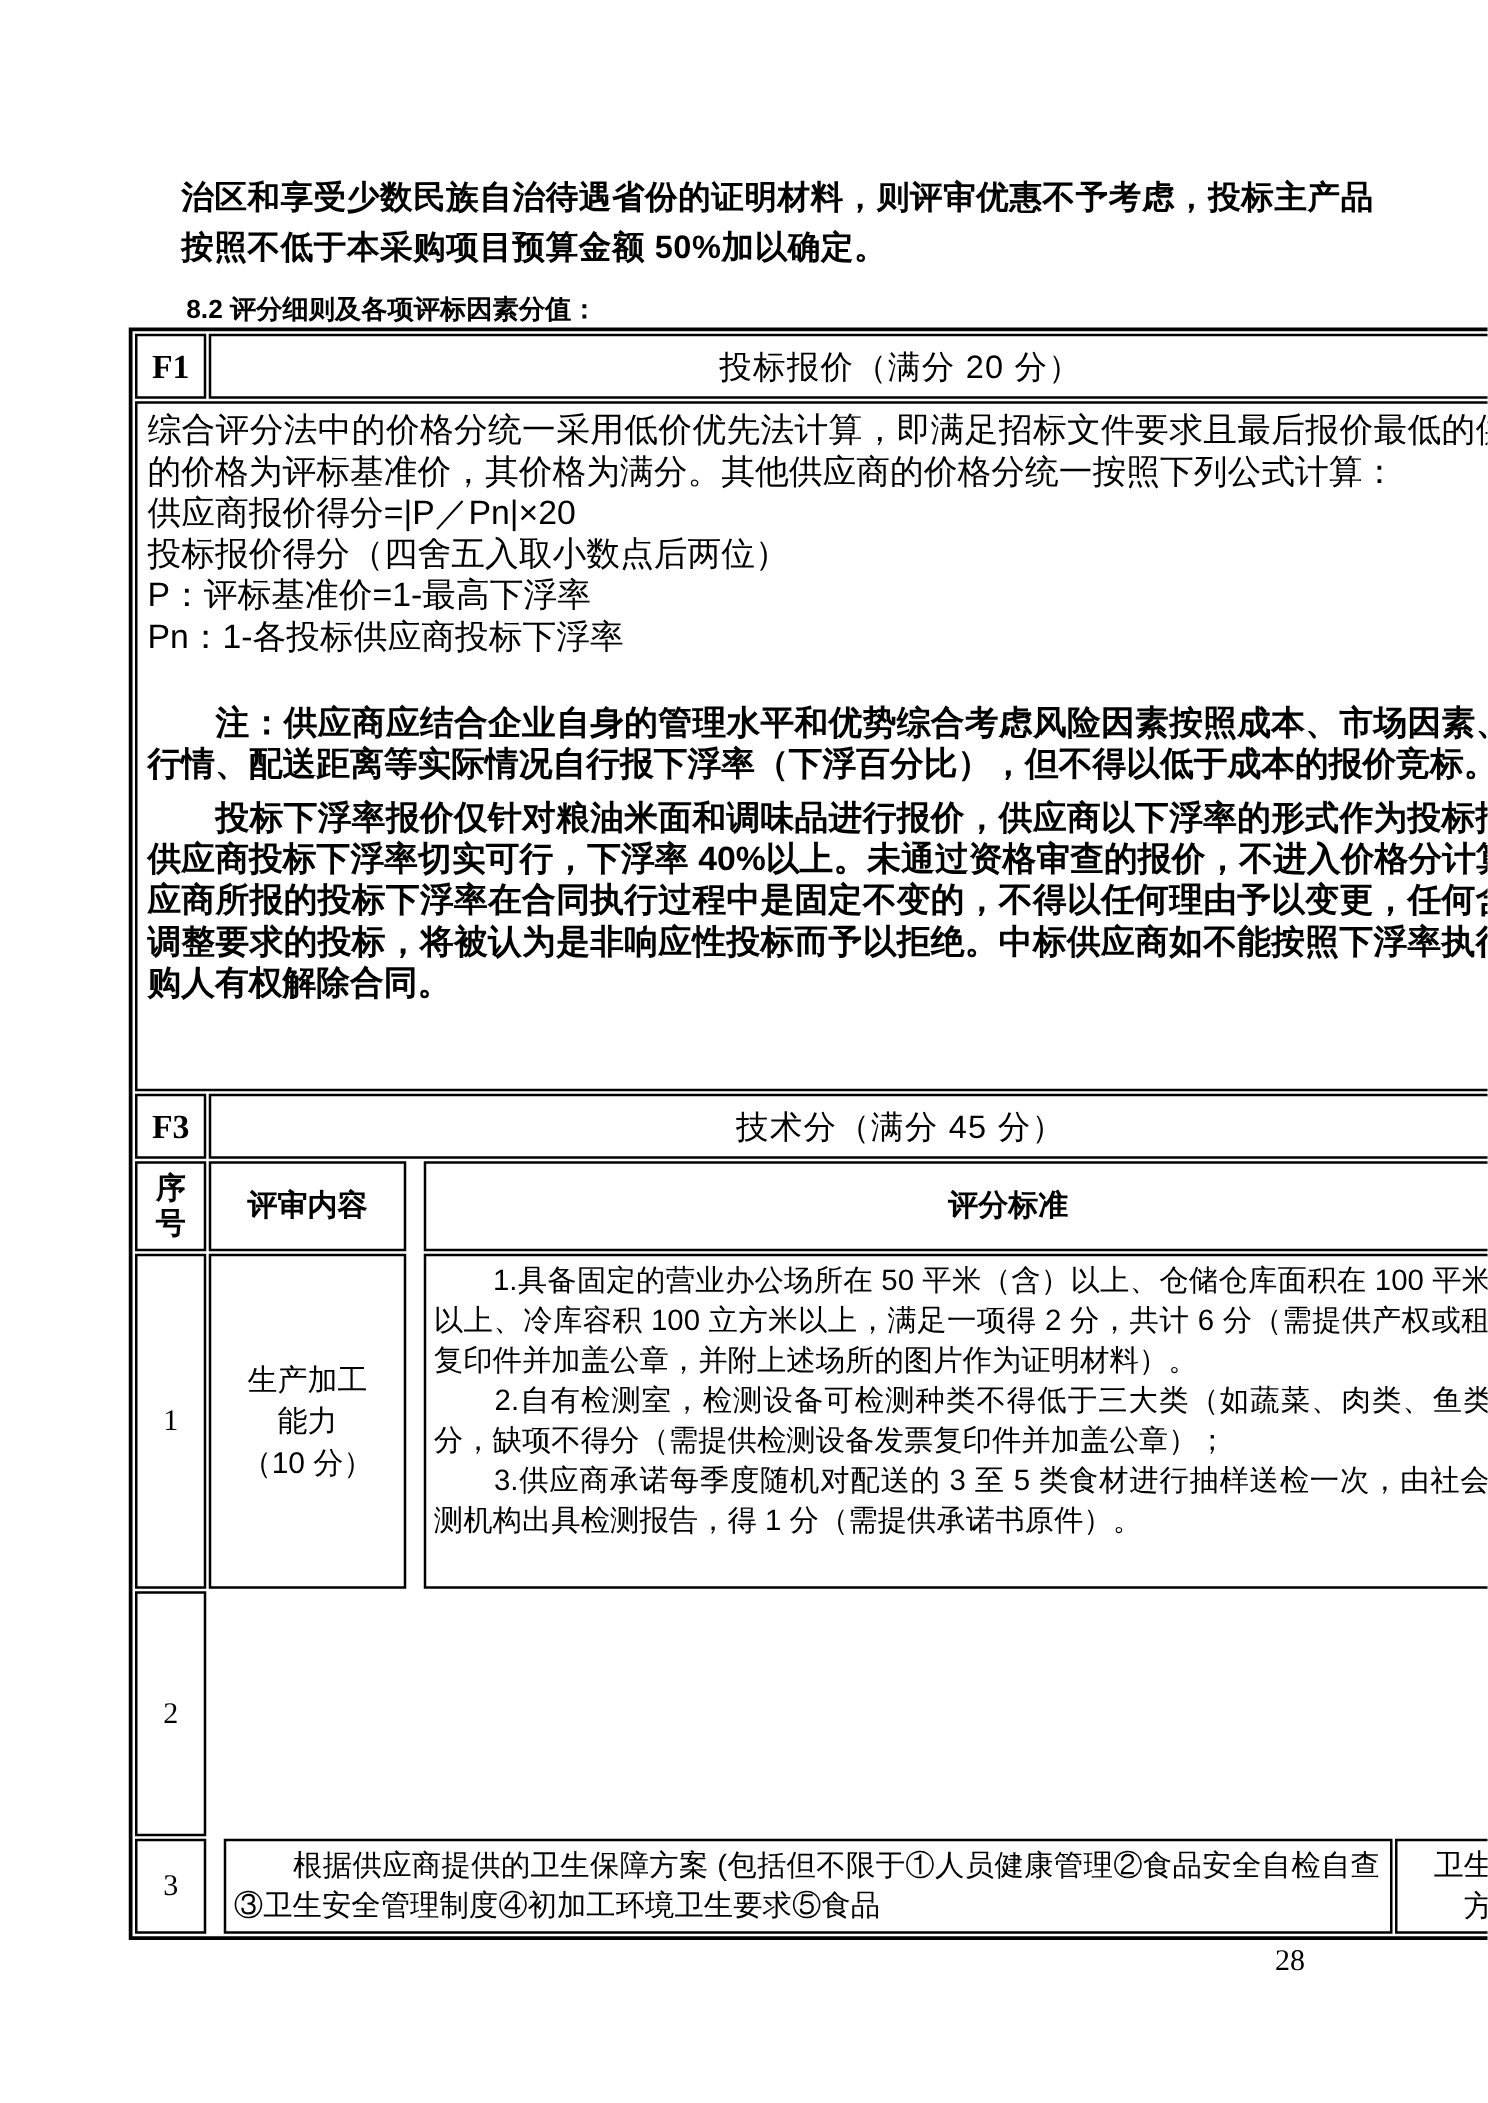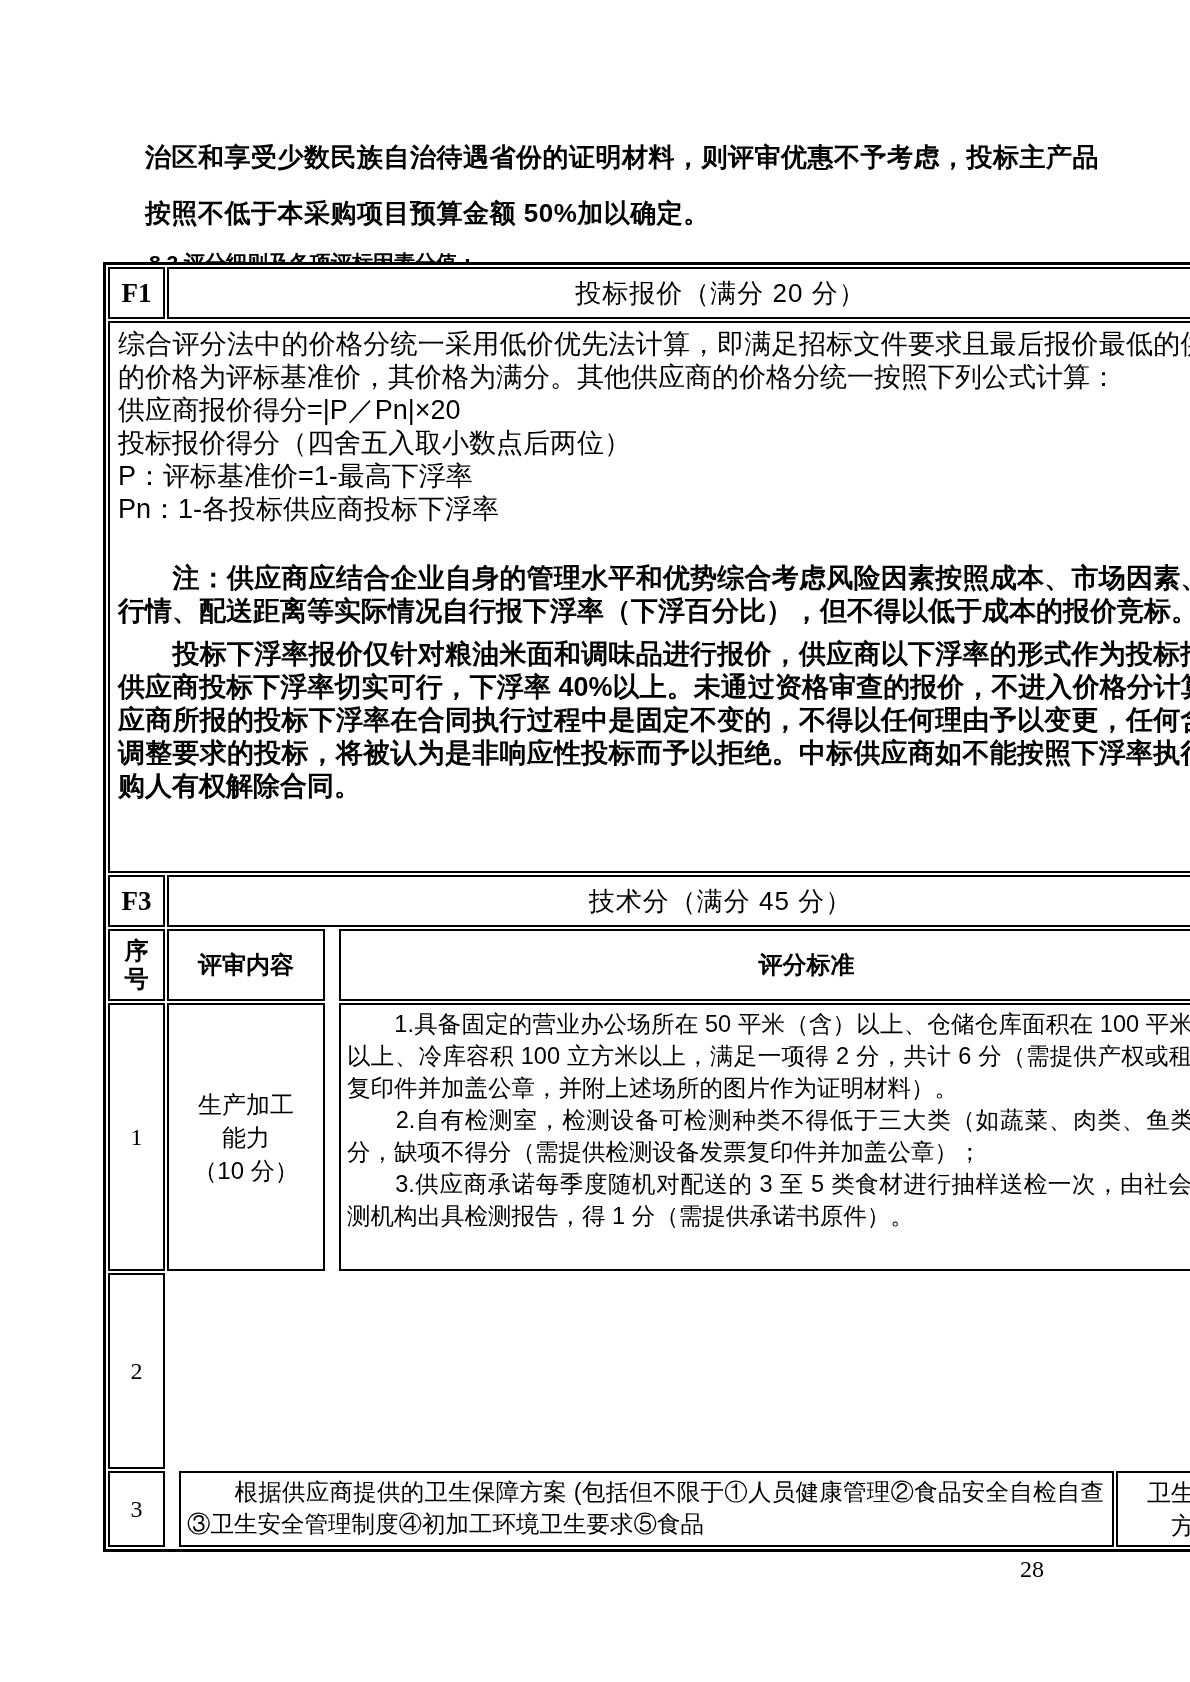--- a/index.html
+++ b/index.html
@@ -12,21 +12,21 @@
   }
 
   
   .intro {
     position:absolute; left:145px; top:140px; width:905px;
   }
   .intro-line {
     font-size:26px; font-weight:bold; letter-spacing:0.5px;
     white-space:nowrap;
   }
-  .intro-line + .intro-line { margin-top:21px; }
+  .intro-line + .intro-line { margin-top:5px; }
   .section-heading {
     margin-top:18px; margin-left:4px;
     font-size:21px; font-weight:bold;
   }
 
   
   .score-table {
     position:absolute; left:103px; top:262px; width:1176px;
     border:3px solid #000; background:#fff; padding:2px;
     display:flex; flex-direction:column; gap:2px;

